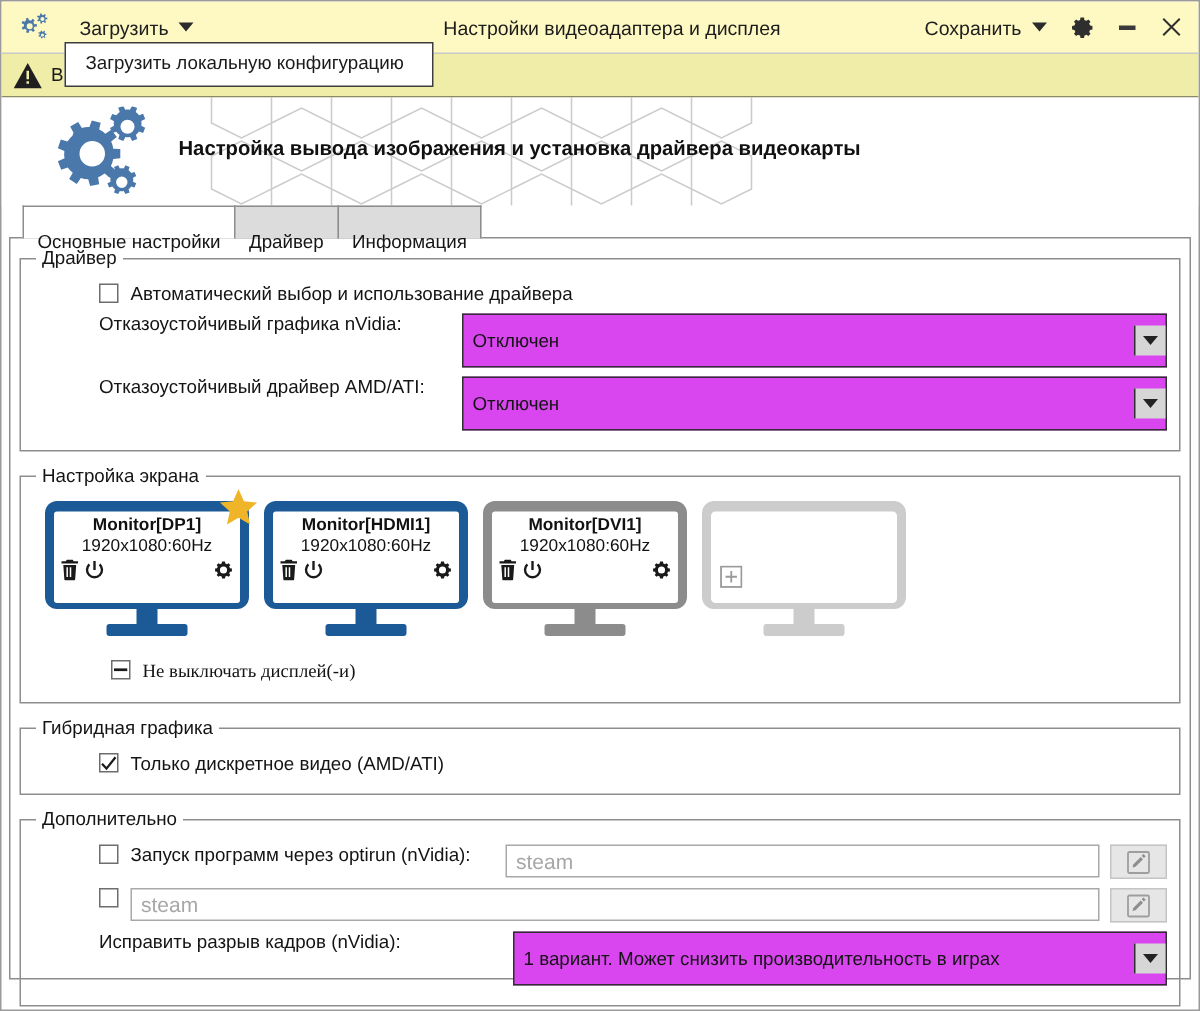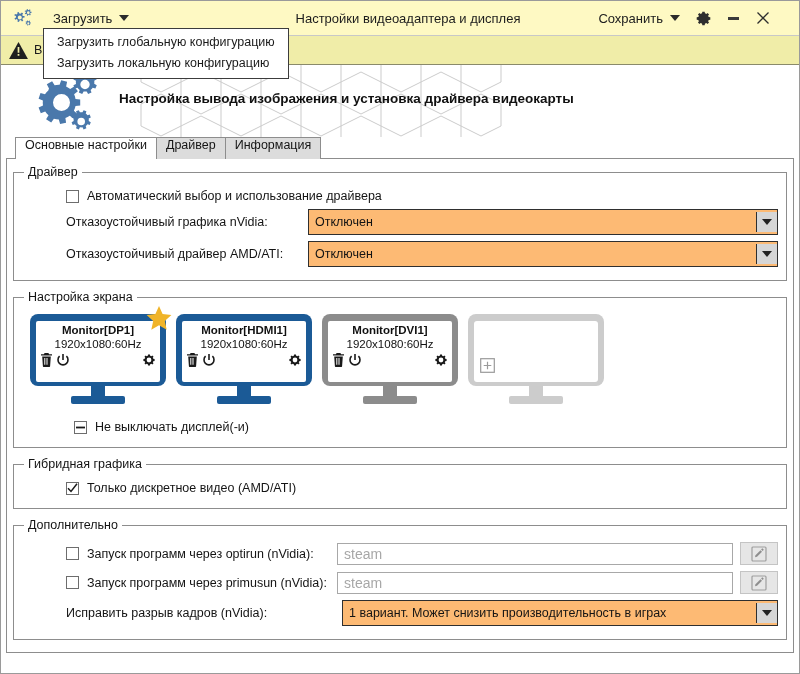--- a/index.html
+++ b/index.html
@@ -60,21 +60,21 @@
     text-align: center;
     font-size: 13px;
     color: #1c1c1c;
     pointer-events: none;
   }
   .title-right {
     margin-left: auto;
     display: flex;
     align-items: center;
     gap: 2px;
-    padding-right: 22px;
+    padding-right: 4px;
     z-index: 3;
   }
   .save-btn {
     display: flex;
     align-items: center;
     gap: 7px;
     font-size: 13px;
     color: #202020;
     padding: 3px 7px;
     cursor: default;
@@ -160,21 +160,21 @@
     position: relative;
     display: flex;
     align-items: flex-end;
     padding-left: 14px;
     height: 22px;
     z-index: 5;
   }
   .tab {
     font-size: 12.5px;
     color: #151515;
-    padding: 0 9px 3px 9px;
+    padding: 16px 9px 3px 9px;
     border: 1px solid #8d8d8d;
     border-bottom: none;
     background: #dcdcdc;
     margin-right: -1px;
     line-height: 15px;
     cursor: default;
     box-sizing: border-box;
     height: 22px;
   }
   .tab.active {
@@ -203,21 +203,20 @@
   }
   fieldset.group > legend {
     font-size: 12.5px;
     color: #141414;
     padding: 0 4px;
     margin-left: 2px;
   }
 
   .row {
     display: flex;
-    align-items: center;
     margin: 6px 0;
     padding-left: 44px;
   }
   .row-label {
     font-size: 12.5px;
     color: #141414;
     white-space: nowrap;
   }
   .lbl-w-a { width: 242px; }
   .lbl-w-b { width: 276px; }
@@ -233,23 +232,23 @@
     box-sizing: border-box;
     margin-right: 8px;
     flex: 0 0 auto;
     cursor: default;
   }
   .cbox svg { display: block; }
 
   
   .select {
     flex: 1;
-    height: 26px;
+    height: 36px;
     border: 1px solid #2f2f2f;
-    background: #fdba74;
+    background: #d946ef;
     display: flex;
     align-items: center;
     box-sizing: border-box;
     cursor: default;
   }
   .select .sel-value {
     flex: 1;
     font-size: 12.5px;
     color: #141414;
     padding-left: 6px;
@@ -424,21 +423,20 @@
 
   <div class="banner">
     <svg width="19" height="17" viewBox="0 0 20 18">
       <path fill="#1f1f1f" d="M10 0L20 18H0z"></path>
       <path fill="#f0eda8" d="M9.1 5.4h1.8v6.1H9.1zM9.1 12.8h1.8v1.8H9.1z"></path>
     </svg>
     <span class="banner-text">В</span>
   </div>
 
   <div class="dropdown">
-    <div class="dropdown-item">Загрузить глобальную конфигурацию</div>
     <div class="dropdown-item">Загрузить локальную конфигурацию</div>
   </div>
 
   <div class="hero">
     <svg class="hex-bg" viewBox="0 0 420 95">
       <g fill="none" stroke="#8d8d8d" stroke-width="1">
         <polygon points="20,5 40,-5 60,5 60,27 40,37 20,27"></polygon>
         <polygon points="60,27 80,17 100,27 100,49 80,59 60,49"></polygon>
         <polygon points="100,5 120,-5 140,5 140,27 120,37 100,27"></polygon>
         <polygon points="140,27 160,17 180,27 180,49 160,59 140,49"></polygon>
@@ -625,21 +623,21 @@
                   </svg>
               </span>
             </div>
           </div>
           <div class="mon-stand" style="background:#cccccc;"></div>
           <div class="mon-base" style="background:#cccccc;"></div>
         </div>
 
       </div>
 
-      <div class="row" style="margin-top:12px;margin-left:8px;">
+      <div class="row" style="margin-top:12px;margin-left:8px;font-family:Liberation Serif, serif;">
         <span class="cbox">
           <svg width="9" height="9" viewBox="0 0 9 9">
               <rect x="0" y="3.6" width="9" height="1.8" fill="#1a1a1a"></rect>
             </svg>
         </span>
         <span class="row-label">Не выключать дисплей(-и)</span>
       </div>
     </fieldset>
 
     <fieldset class="group">
@@ -665,21 +663,20 @@
           <svg width="16" height="16" viewBox="0 0 16 16">
             <rect x="1" y="1" width="14" height="14" fill="none" stroke="#9e9e9e" stroke-width="1.2" rx="1"></rect>
             <path d="M4 11.3l.5-2 5-5 1.5 1.5-5 5z" fill="#8e8e8e"></path>
             <path d="M10.1 3.5l1.2-1.2 1.5 1.5-1.2 1.2z" fill="#8e8e8e"></path>
           </svg>
         </span>
       </div>
 
       <div class="row">
         <span class="cbox"></span>
-        <span class="row-label" style="width:250px;">Запуск программ через primusun (nVidia):</span>
         <span class="tinput">steam</span>
         <span class="editbtn">
           <svg width="16" height="16" viewBox="0 0 16 16">
             <rect x="1" y="1" width="14" height="14" fill="none" stroke="#9e9e9e" stroke-width="1.2" rx="1"></rect>
             <path d="M4 11.3l.5-2 5-5 1.5 1.5-5 5z" fill="#8e8e8e"></path>
             <path d="M10.1 3.5l1.2-1.2 1.5 1.5-1.2 1.2z" fill="#8e8e8e"></path>
           </svg>
         </span>
       </div>
 

